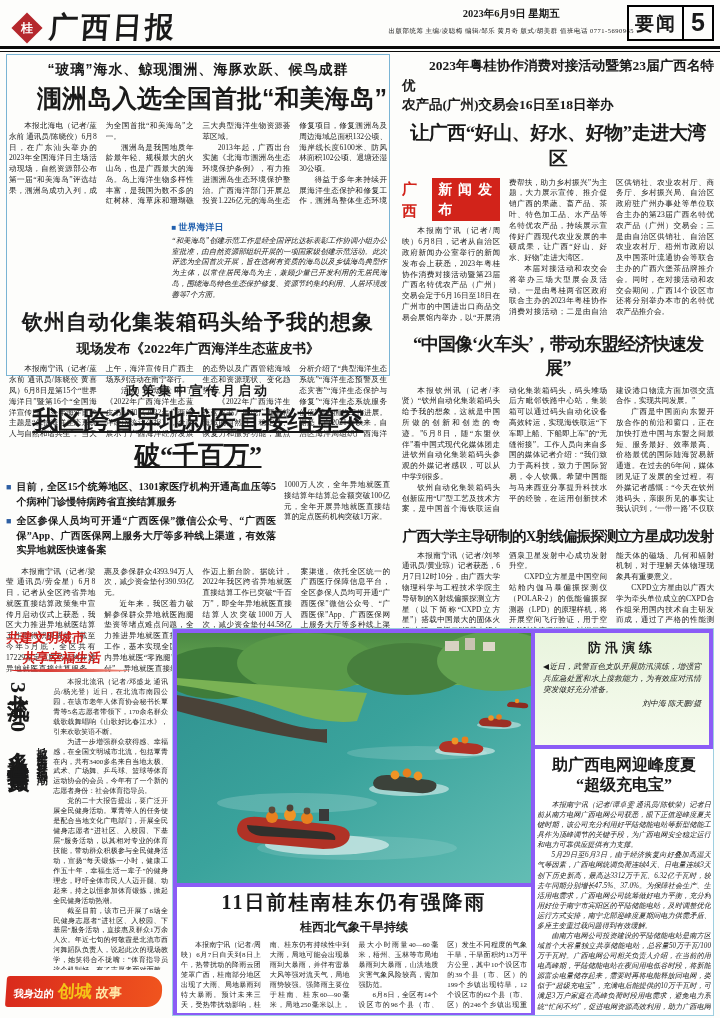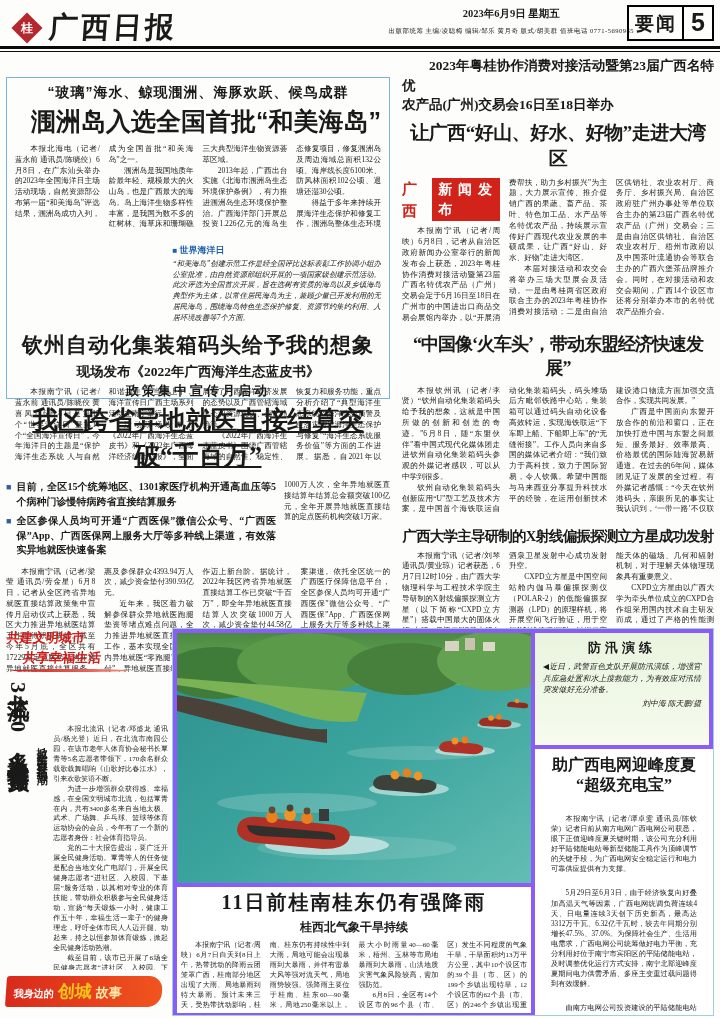--- a/index.html
+++ b/index.html
@@ -27,21 +27,21 @@
   
   .bodytxt{font-size:7.6px;line-height:1.42;text-align:justify;overflow:hidden;}
   .bodytxt p{margin:0;text-indent:2em;}
   .c4{column-count:4;column-gap:9px;}
   .c3{column-count:3;column-gap:9px;}
   .kicker{font-weight:bold;text-align:center;}
   .hl{font-weight:900;text-align:right;font-family:"Liberation Sans","DejaVu Sans",sans-serif;}
   .hlserif{font-weight:900;text-align:center;font-family:"Liberation Serif","DejaVu Serif",serif;}
   
   .bluebox{position:absolute;left:6px;top:54px;width:384px;height:322px;border:1px solid #7ab4d4;
-           padding:6px 8px;box-sizing:border-box;margin-top:23px;}
+           padding:6px 2px;box-sizing:border-box;}
   .wz-kicker{font-size:14px;letter-spacing:1px;font-family:"Liberation Sans","DejaVu Sans",sans-serif;}
   .wz-hl{font-size:25px;letter-spacing:0px;margin:3px 0 6px;}
   .wz-body{height:92px;}
   .linkblk{width:57%;margin-left:auto;margin-top:3px;}
   .linklabel{color:#1f5fae;font-weight:bold;font-size:9px;font-family:"Liberation Sans","DejaVu Sans",sans-serif;}
   .linklabel:before{content:"■ ";font-size:8px;}
   .linktxt{font-style:italic;font-size:7.4px;line-height:1.45;text-align:justify;margin-top:2px;}
   .od-hl{font-size:21px;margin-top:8px;letter-spacing:1px;}
   .od-deck{font-size:13.5px;font-weight:bold;text-align:center;margin:4px 0 6px;}
   .od-body{height:84px;}
@@ -73,40 +73,40 @@
   
   .sports{position:absolute;left:6px;top:628px;width:162px;height:388px;}
   .slogan{color:#cf1d1a;font-weight:900;font-size:13px;font-family:"Liberation Sans","DejaVu Sans",sans-serif;
           transform:skewX(-5deg);line-height:1.5;}
   .slogan .l2{margin-left:18px;}
   .swoosh{height:3px;background:linear-gradient(90deg,#cf1d1a,#f08a7a);border-radius:50%;margin:2px 0 6px 4px;width:120px;}
   .sp-row{display:flex;height:292px;gap:4px;}
   .sp-hl{writing-mode:vertical-rl;font-size:22px;font-weight:900;letter-spacing:2px;line-height:1.1;
          font-family:"Liberation Serif","DejaVu Serif",serif;}
   .sp-sub{writing-mode:vertical-rl;font-size:11px;font-weight:bold;margin-top:60px;letter-spacing:3px;}
-  .sp-body{flex:1;font-size:7px;line-height:1.42;text-align:justify;overflow:hidden;margin-top:47px;}
+  .sp-body{flex:1;font-size:7px;line-height:1.42;text-align:justify;overflow:hidden;}
   .sp-body p{margin:0;text-indent:2em;}
   .ribbon{margin-top:6px;background:linear-gradient(90deg,#d92a1c,#f0541e);border-radius:3px 14px 14px 3px;
           padding:4px 8px;display:flex;align-items:baseline;gap:4px;transform:skewX(-4deg);width:140px;}
   .ribbon .r1{color:#fff;font-size:10px;font-weight:bold;}
   .ribbon .r2{color:#f5c518;font-size:17px;font-weight:900;font-family:"Liberation Sans","DejaVu Sans",sans-serif;}
   .ribbon .r3{color:#ffe9a8;font-size:13px;font-weight:900;}
   
   .photoblk{position:absolute;left:172px;top:628px;width:542px;height:388px;border:1px solid #9ecfe0;
             box-sizing:border-box;background:#8b5cf6;}
   .photo{position:absolute;left:4px;top:4px;width:354px;height:250px;}
   .capbox{position:absolute;left:362px;top:4px;width:174px;height:112px;
           background:linear-gradient(180deg,#e9f4de,#f6fbee);padding:6px 8px;box-sizing:border-box;}
   .captitle{font-size:13px;font-weight:900;text-align:center;letter-spacing:4px;}
   .captxt{font-style:italic;font-size:7.8px;line-height:1.5;text-align:justify;margin-top:4px;}
   .capcredit{font-style:italic;font-size:7.8px;text-align:right;margin-top:2px;}
   .power{position:absolute;left:362px;top:120px;width:174px;height:262px;background:#fff;padding:2px 2px;}
   .pw-hl{font-size:16px;line-height:1.25;margin:4px 0 5px;}
   .pw-body{font-size:7.2px;line-height:1.4;text-align:justify;overflow:hidden;height:212px;}
-  .pw-body p{margin:14px;text-indent:2em;}
+  .pw-body p{margin:0;text-indent:2em;font-style:italic;}
   .rain{position:absolute;left:4px;top:258px;width:354px;height:126px;background:#fff;padding:2px 4px;box-sizing:border-box;}
   .rn-hl{font-size:20px;letter-spacing:2px;}
   .rn-deck{font-size:12px;font-weight:bold;text-align:center;margin:3px 0 5px;}
   .rn-body{height:78px;font-size:7px;}
 </style>
 </head>
 <body>
 
 <div class="page">
 

